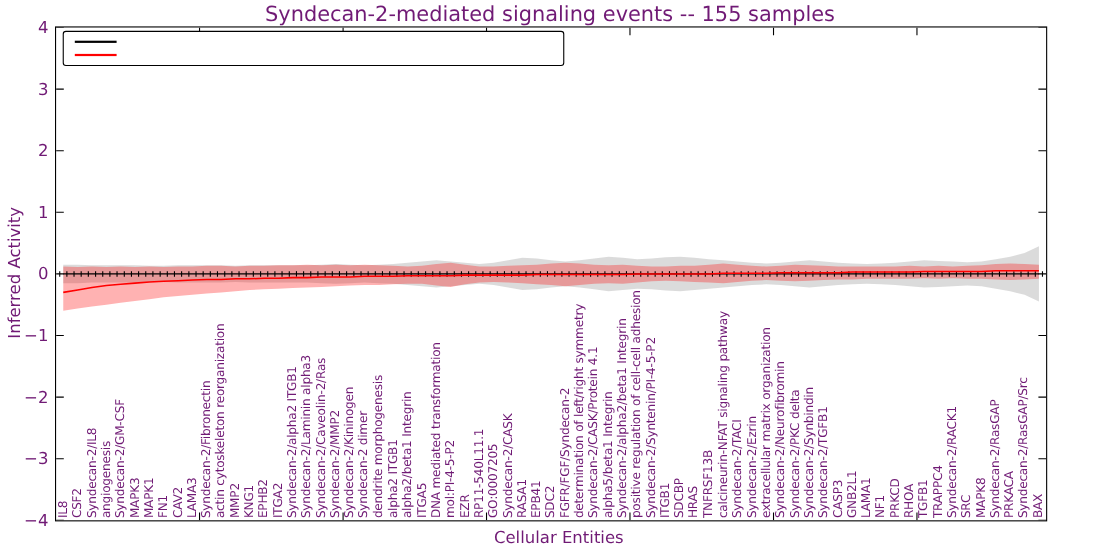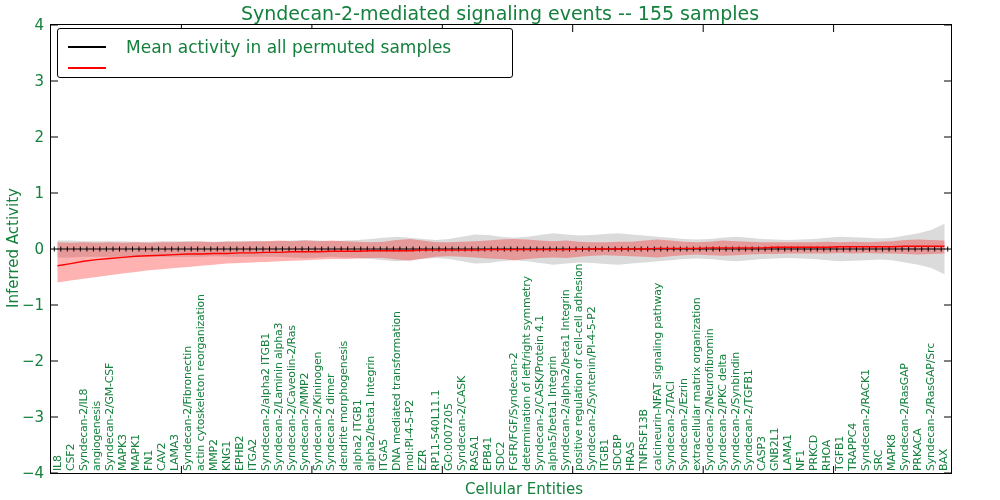--- a/index.html
+++ b/index.html
@@ -1,26 +1,26 @@
 <!DOCTYPE html>
 <html><head>
 <meta charset="utf-8">
 <style>
   html,body{margin:0;padding:0;background:#ffffff;}
   .figure{position:relative;width:1000px;height:500px;background:#ffffff;
-          font-family:"DejaVu Sans","Liberation Sans",sans-serif;color:#15803d;overflow:hidden;}
+          font-family:"DejaVu Sans","Liberation Sans",sans-serif;color:#701a75;overflow:hidden;}
   .title{position:absolute;left:500px;top:2px;transform:translateX(-50%);
          font-size:19px;white-space:nowrap;}
   .plot{position:absolute;left:50px;top:24px;width:902px;height:450px;
         border:1px solid #000;box-sizing:border-box;}
   .plot svg{position:absolute;left:0;top:0;}
   .ylab{position:absolute;width:44px;text-align:right;font-size:15px;line-height:18px;}
   .ylabel{position:absolute;left:13px;top:248px;transform:translate(-50%,-50%) rotate(-90deg);
           font-size:15px;white-space:nowrap;}
-  .xlabel{position:absolute;left:524px;top:480px;transform:translateX(-50%);
+  .xlabel{position:absolute;left:508px;top:480px;transform:translateX(-50%);
           font-size:15px;white-space:nowrap;}
   .xcat{position:absolute;height:12px;line-height:12px;font-size:11px;white-space:nowrap;
         transform:rotate(-90deg);transform-origin:0 100%;letter-spacing:-0.2px;}
   .legend{position:absolute;left:57px;top:28px;width:456px;background:#fff;
           border:1px solid #000;border-radius:3px;box-sizing:border-box;
           padding:8px 10px;display:flex;flex-direction:column;gap:10px;}
   .legend-row{display:flex;align-items:center;gap:20px;}
   .legend-line{width:38px;height:2px;flex:0 0 38px;}
   .legend-text{font-size:17px;white-space:nowrap;}
 </style>
@@ -290,19 +290,18 @@
       <div class="xcat" style="left: 898.304px; top: 459px;">MAPK8</div>
       <div class="xcat" style="left: 911.348px; top: 459px;">Syndecan-2/RasGAP</div>
       <div class="xcat" style="left: 924.391px; top: 459px;">PRKACA</div>
       <div class="xcat" style="left: 937.435px; top: 459px;">Syndecan-2/RasGAP/Src</div>
       <div class="xcat" style="left: 950.478px; top: 459px;">BAX</div>
     </div>
 
   <div class="legend">
     <div class="legend-row">
       <span class="legend-line" style="background: rgb(0, 0, 0);"></span>
-      <span class="legend-text">Mean activity in all permuted samples</span>
     </div>
     <div class="legend-row">
       <span class="legend-line" style="background: rgb(255, 0, 0);"></span>
     </div>
   </div>
 </div>
 
 </body></html>

